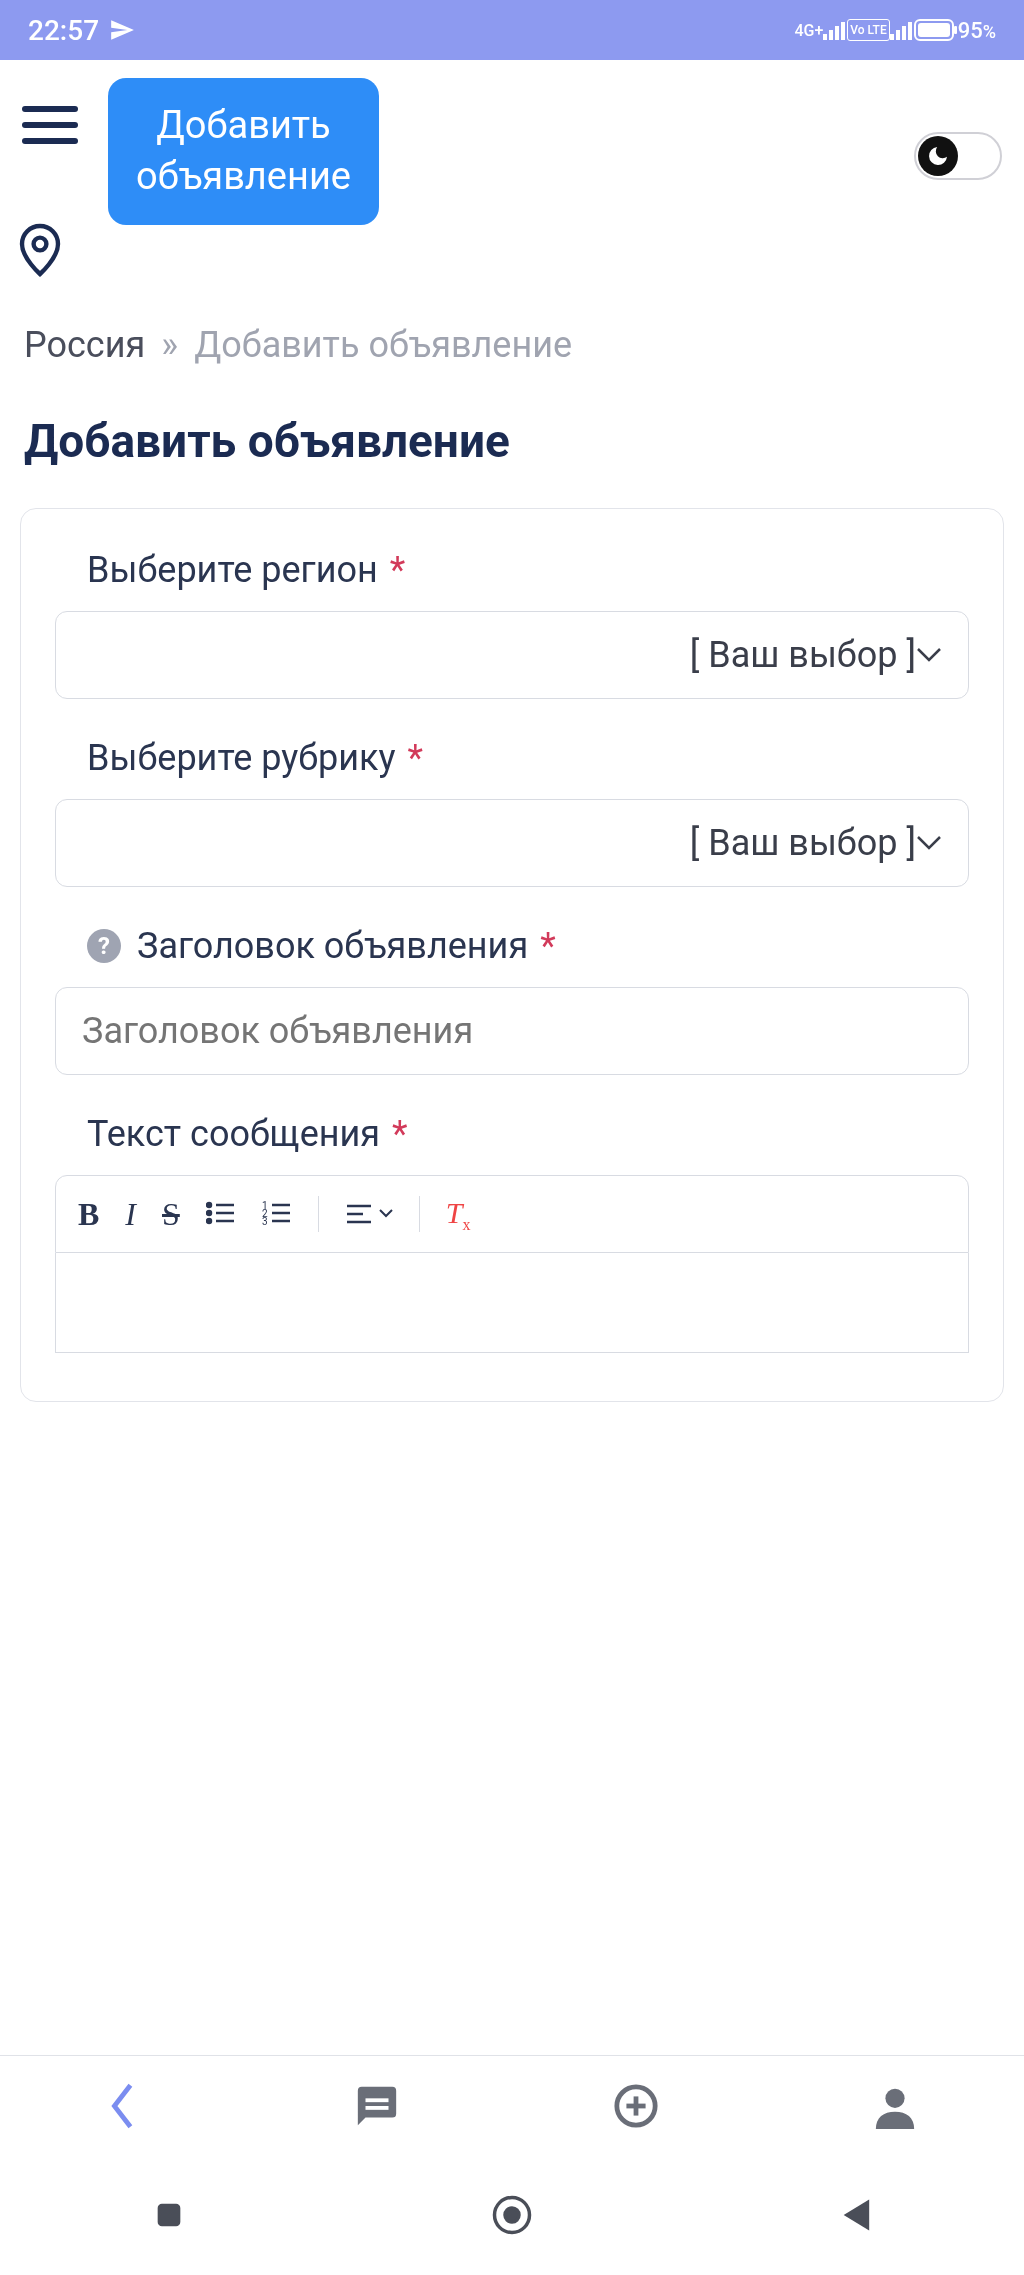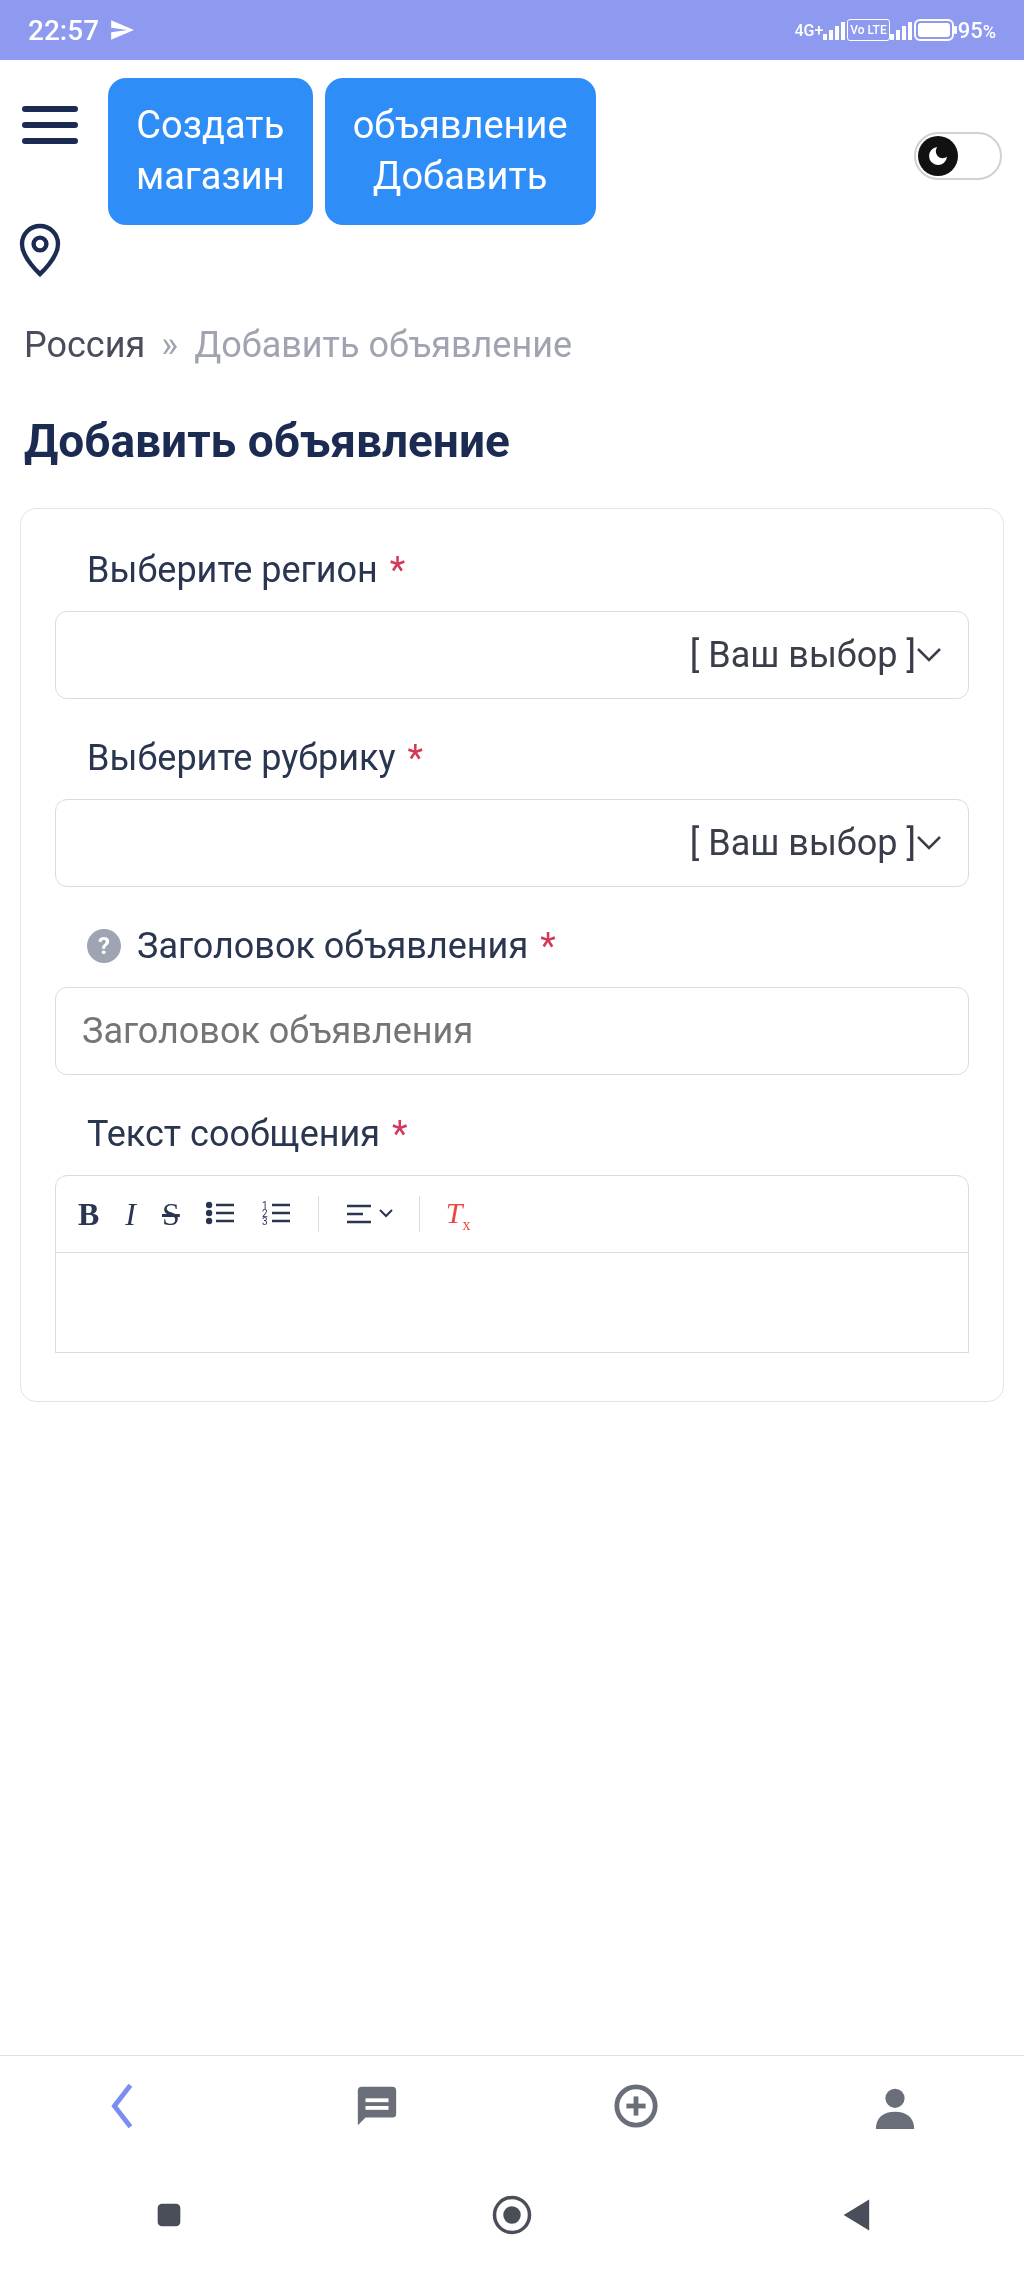--- a/index.html
+++ b/index.html
@@ -255,26 +255,22 @@
           <span></span>
       </div>
       <div class="pin-wrap">
         <svg width="48" height="56" viewBox="0 0 24 28" fill="none" stroke="#1b2b52" stroke-width="2.2">
             <path d="M12 2C7 2 3 6 3 11c0 7 9 15 9 15s9-8 9-15c0-5-4-9-9-9z"></path>
             <circle cx="12" cy="11" r="3.2"></circle>
           </svg>
       </div>
     </div>
     <div class="btn-blue">
-      <span>Создать</span>
-      <span>магазин</span>
-    </div>
-    <div class="btn-blue">
+      <span>Добавить</span>
       <span>объявление</span>
-      <span>Добавить</span>
     </div>
     <div class="theme-toggle">
       <div class="toggle-pill">
         <div class="toggle-knob">
           <svg width="24" height="24" viewBox="0 0 24 24" fill="#fff">
               <path d="M21 12.8A9 9 0 1111.2 3a7 7 0 009.8 9.8z"></path>
             </svg>
         </div>
       </div>
     </div>

